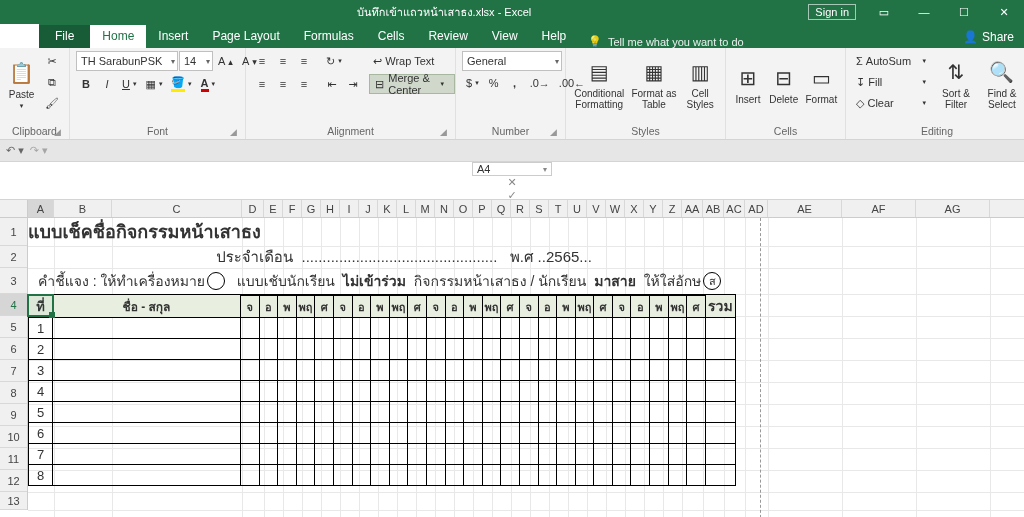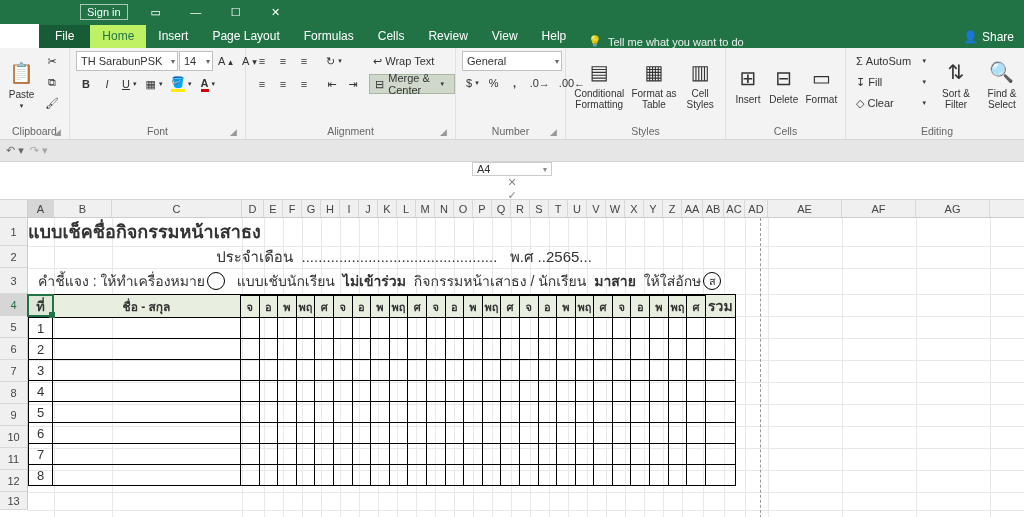--- a/index.html
+++ b/index.html
@@ -8,21 +8,21 @@
 
 .titlebar { height: 24px; background: #217346; display: flex; align-items: center; color: #fff; }
 .titlebar .doc { flex: 1; text-align: center; font-size: 11px; }
 .titlebar .btns { display: flex; }
 .titlebar .btn { width: 40px; height: 24px; display: flex; align-items: center; justify-content: center; font-size: 11px; }
 .titlebar .signin { border: 1px solid rgba(255,255,255,.6); font-size: 11px; padding: 1px 6px; margin-right: 8px; }
 
 
 .tabs { height: 24px; background: #217346; display: flex; align-items: flex-end; color: #fff; font-size: 12px; margin-left: 39px; }
 .tab { padding: 4px 12px 5px; cursor: pointer; }
-.tab.active { background: #bef264; color: #217346; }
+.tab.active { background: #ffffff; color: #217346; }
 .tab.file { background: #185c37; padding: 4px 16px 5px; }
 .tellme { display: flex; align-items: center; gap: 6px; padding: 0 10px; font-size: 11px; color: rgba(255,255,255,.9); }
 .tabs .spacer { flex: 1; }
 .share { padding: 4px 10px; font-size: 12px; }
 
 
 .ribbon { height: 92px; background: #f3f3f3; border-bottom: 1px solid #d4d4d4; display: flex; }
 .group { border-right: 1px solid #e0e0e0; padding: 3px 6px 2px; display: flex; flex-direction: column; }
 .group .body { flex: 1; display: flex; align-items: flex-start; gap: 4px; }
 .group .label { text-align: center; font-size: 10.5px; color: #666; padding-top: 2px; position: relative; }
@@ -78,20 +78,21 @@
 .print-edge { position: absolute; top: 0; bottom: 0; border-right: 1px dashed #999; }
 
 .selcell { position: absolute; border: 2px solid #217346; background: rgba(33,115,70,.05); }
 .selcell .handle { position: absolute; right: -3px; bottom: -3px; width: 6px; height: 6px; background: #217346; }
 </style>
 </head>
 <body>
 
 <div class="titlebar">
   <div style="width:80px"></div>
+  <div class="doc">บันทึกเข้าแถวหน้าเสาธง.xlsx  -  Excel</div>
   <div class="signin">Sign in</div>
   <div class="btns">
     <div class="btn">▭</div>
     <div class="btn">―</div>
     <div class="btn">☐</div>
     <div class="btn">✕</div>
   </div>
 </div>
 
 <div class="tabs">

